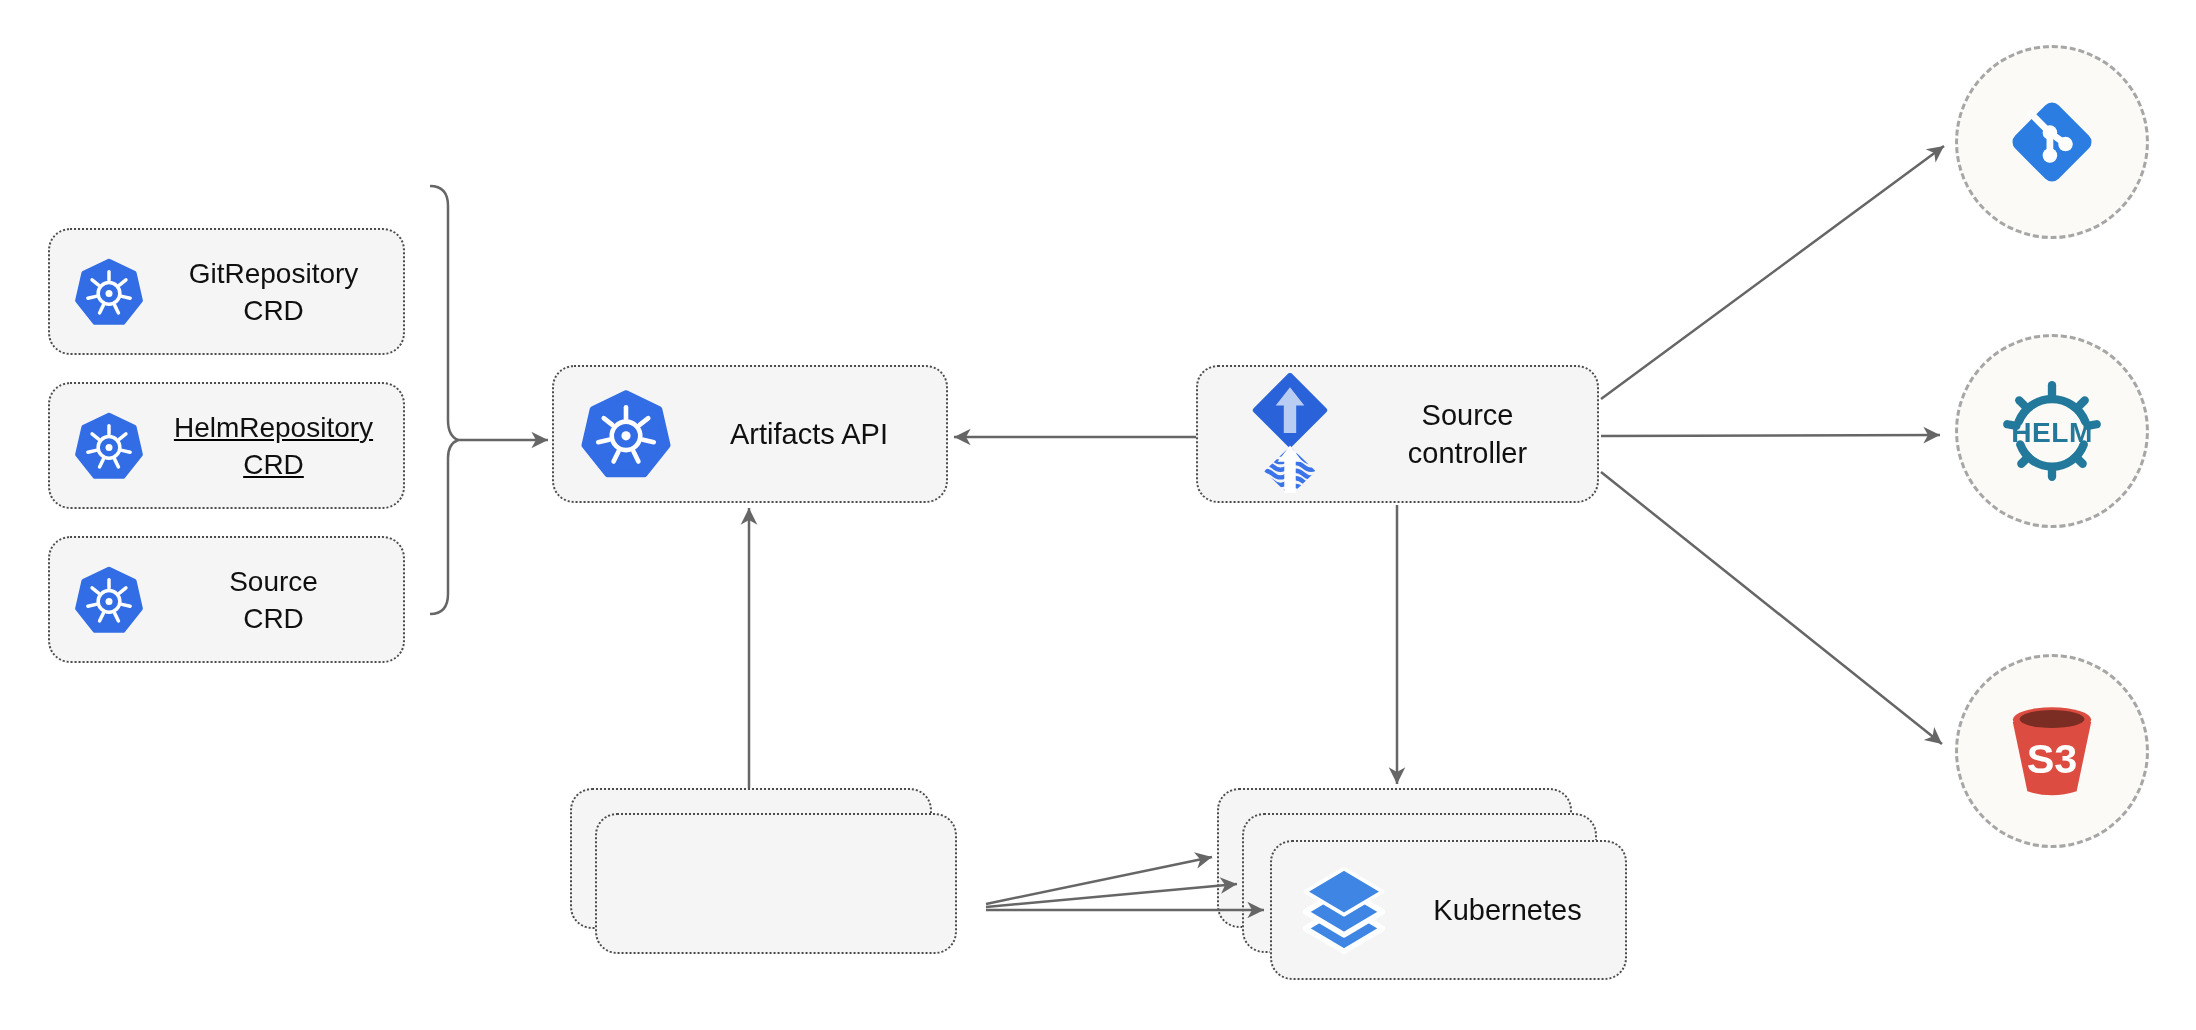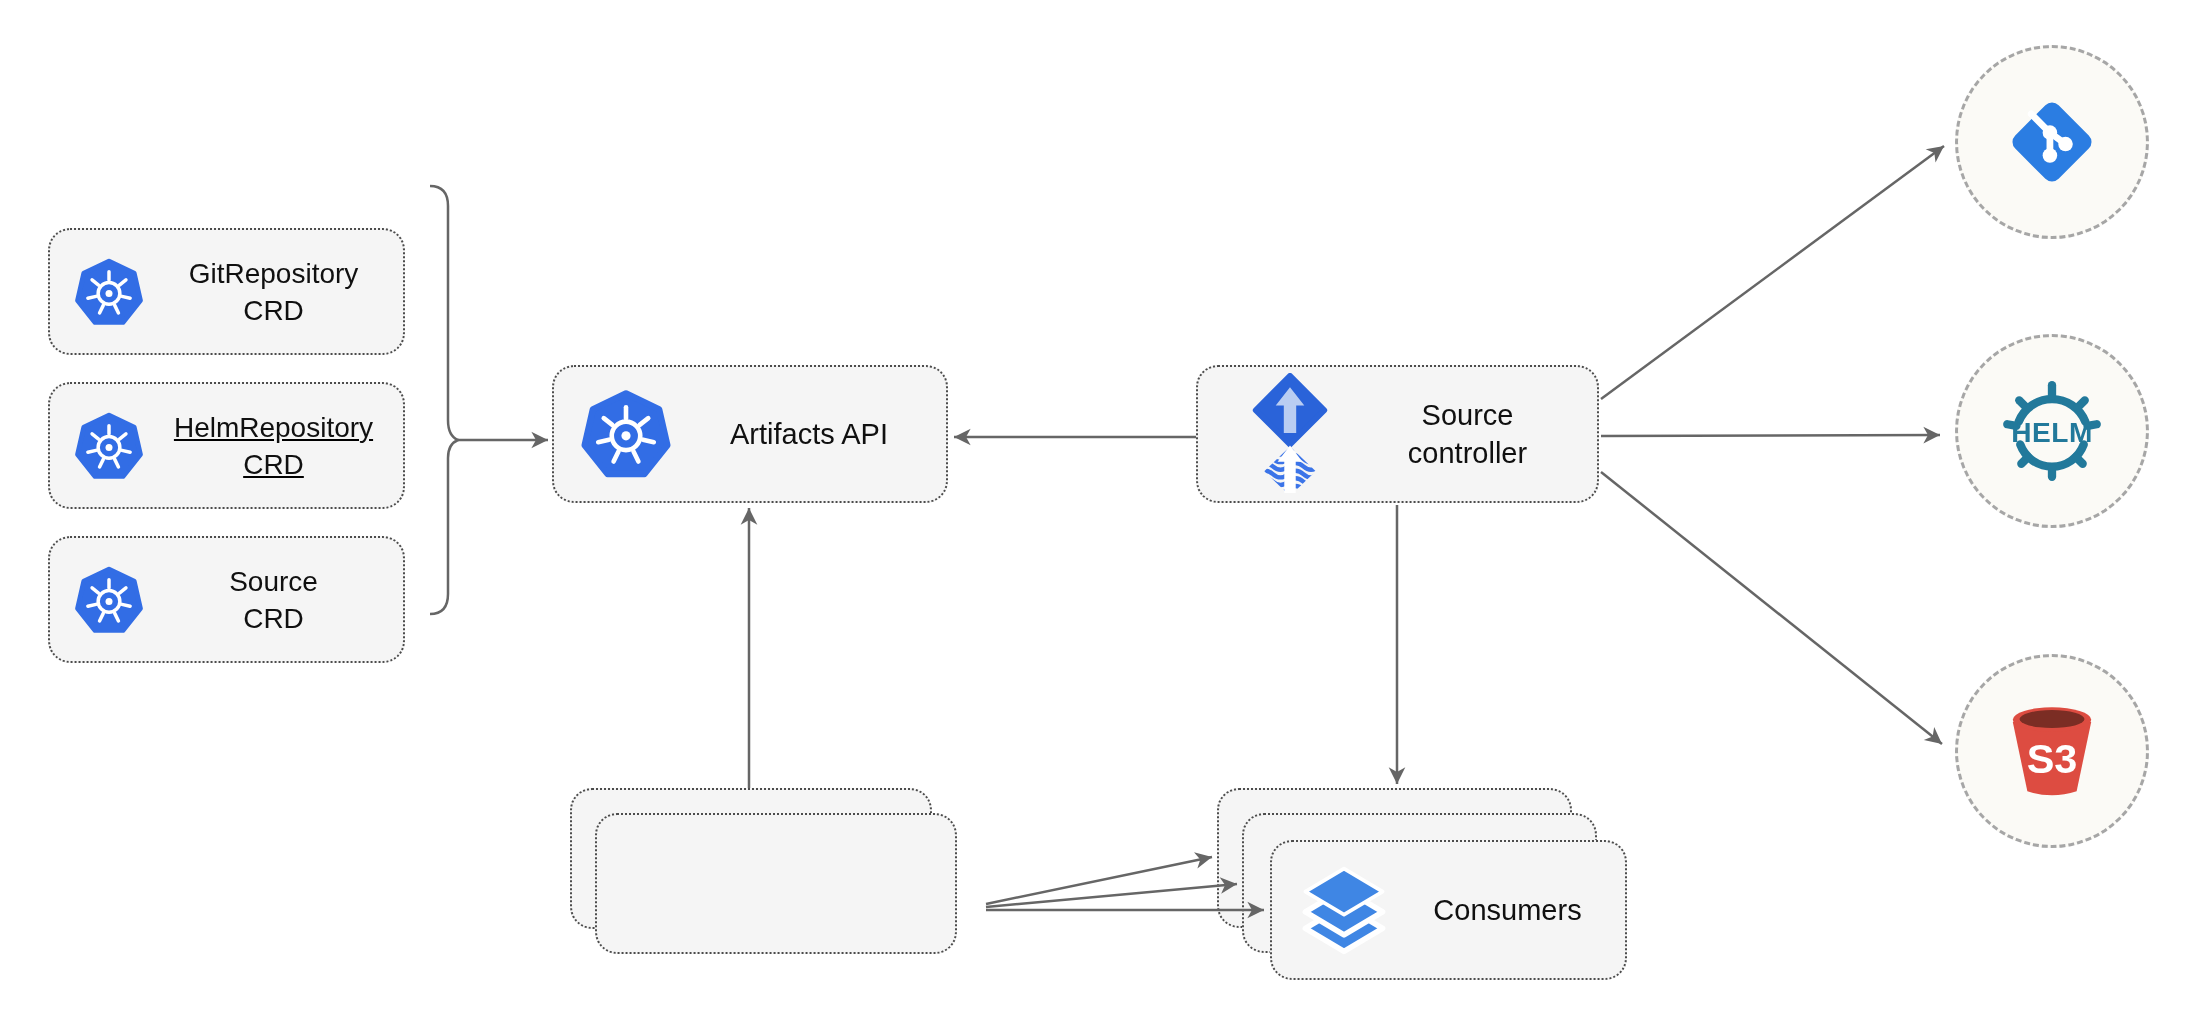--- a/index.html
+++ b/index.html
@@ -158,21 +158,21 @@
 
   <div class="stack" style="left:570px; top:788px; width:362px; height:141px;"></div>
   <div class="stack" style="left:595px; top:813px; width:362px; height:141px;"></div>
 
   <div class="stack" style="left:1217px; top:788px; width:355px; height:140px;"></div>
   <div class="stack" style="left:1242px; top:813px; width:355px; height:140px;"></div>
   <div class="node big" style="left:1270px; top:840px; width:357px; height:140px;">
     <svg class="icon" width="92" height="92" style="margin-left:26px;">
         <use href="#sym-layers"></use>
       </svg>
-    <div class="txt">Consumers</div>
+    <div class="txt">Kubernetes</div>
   </div>
 
   <div class="circle" style="left:1955px; top:45px;">
     <svg class="icon" width="104" height="104">
         <use href="#sym-git"></use>
       </svg>
   </div>
   <div class="circle" style="left:1955px; top:334px;">
     <svg class="icon" width="104" height="104">
         <use href="#sym-helm"></use>

